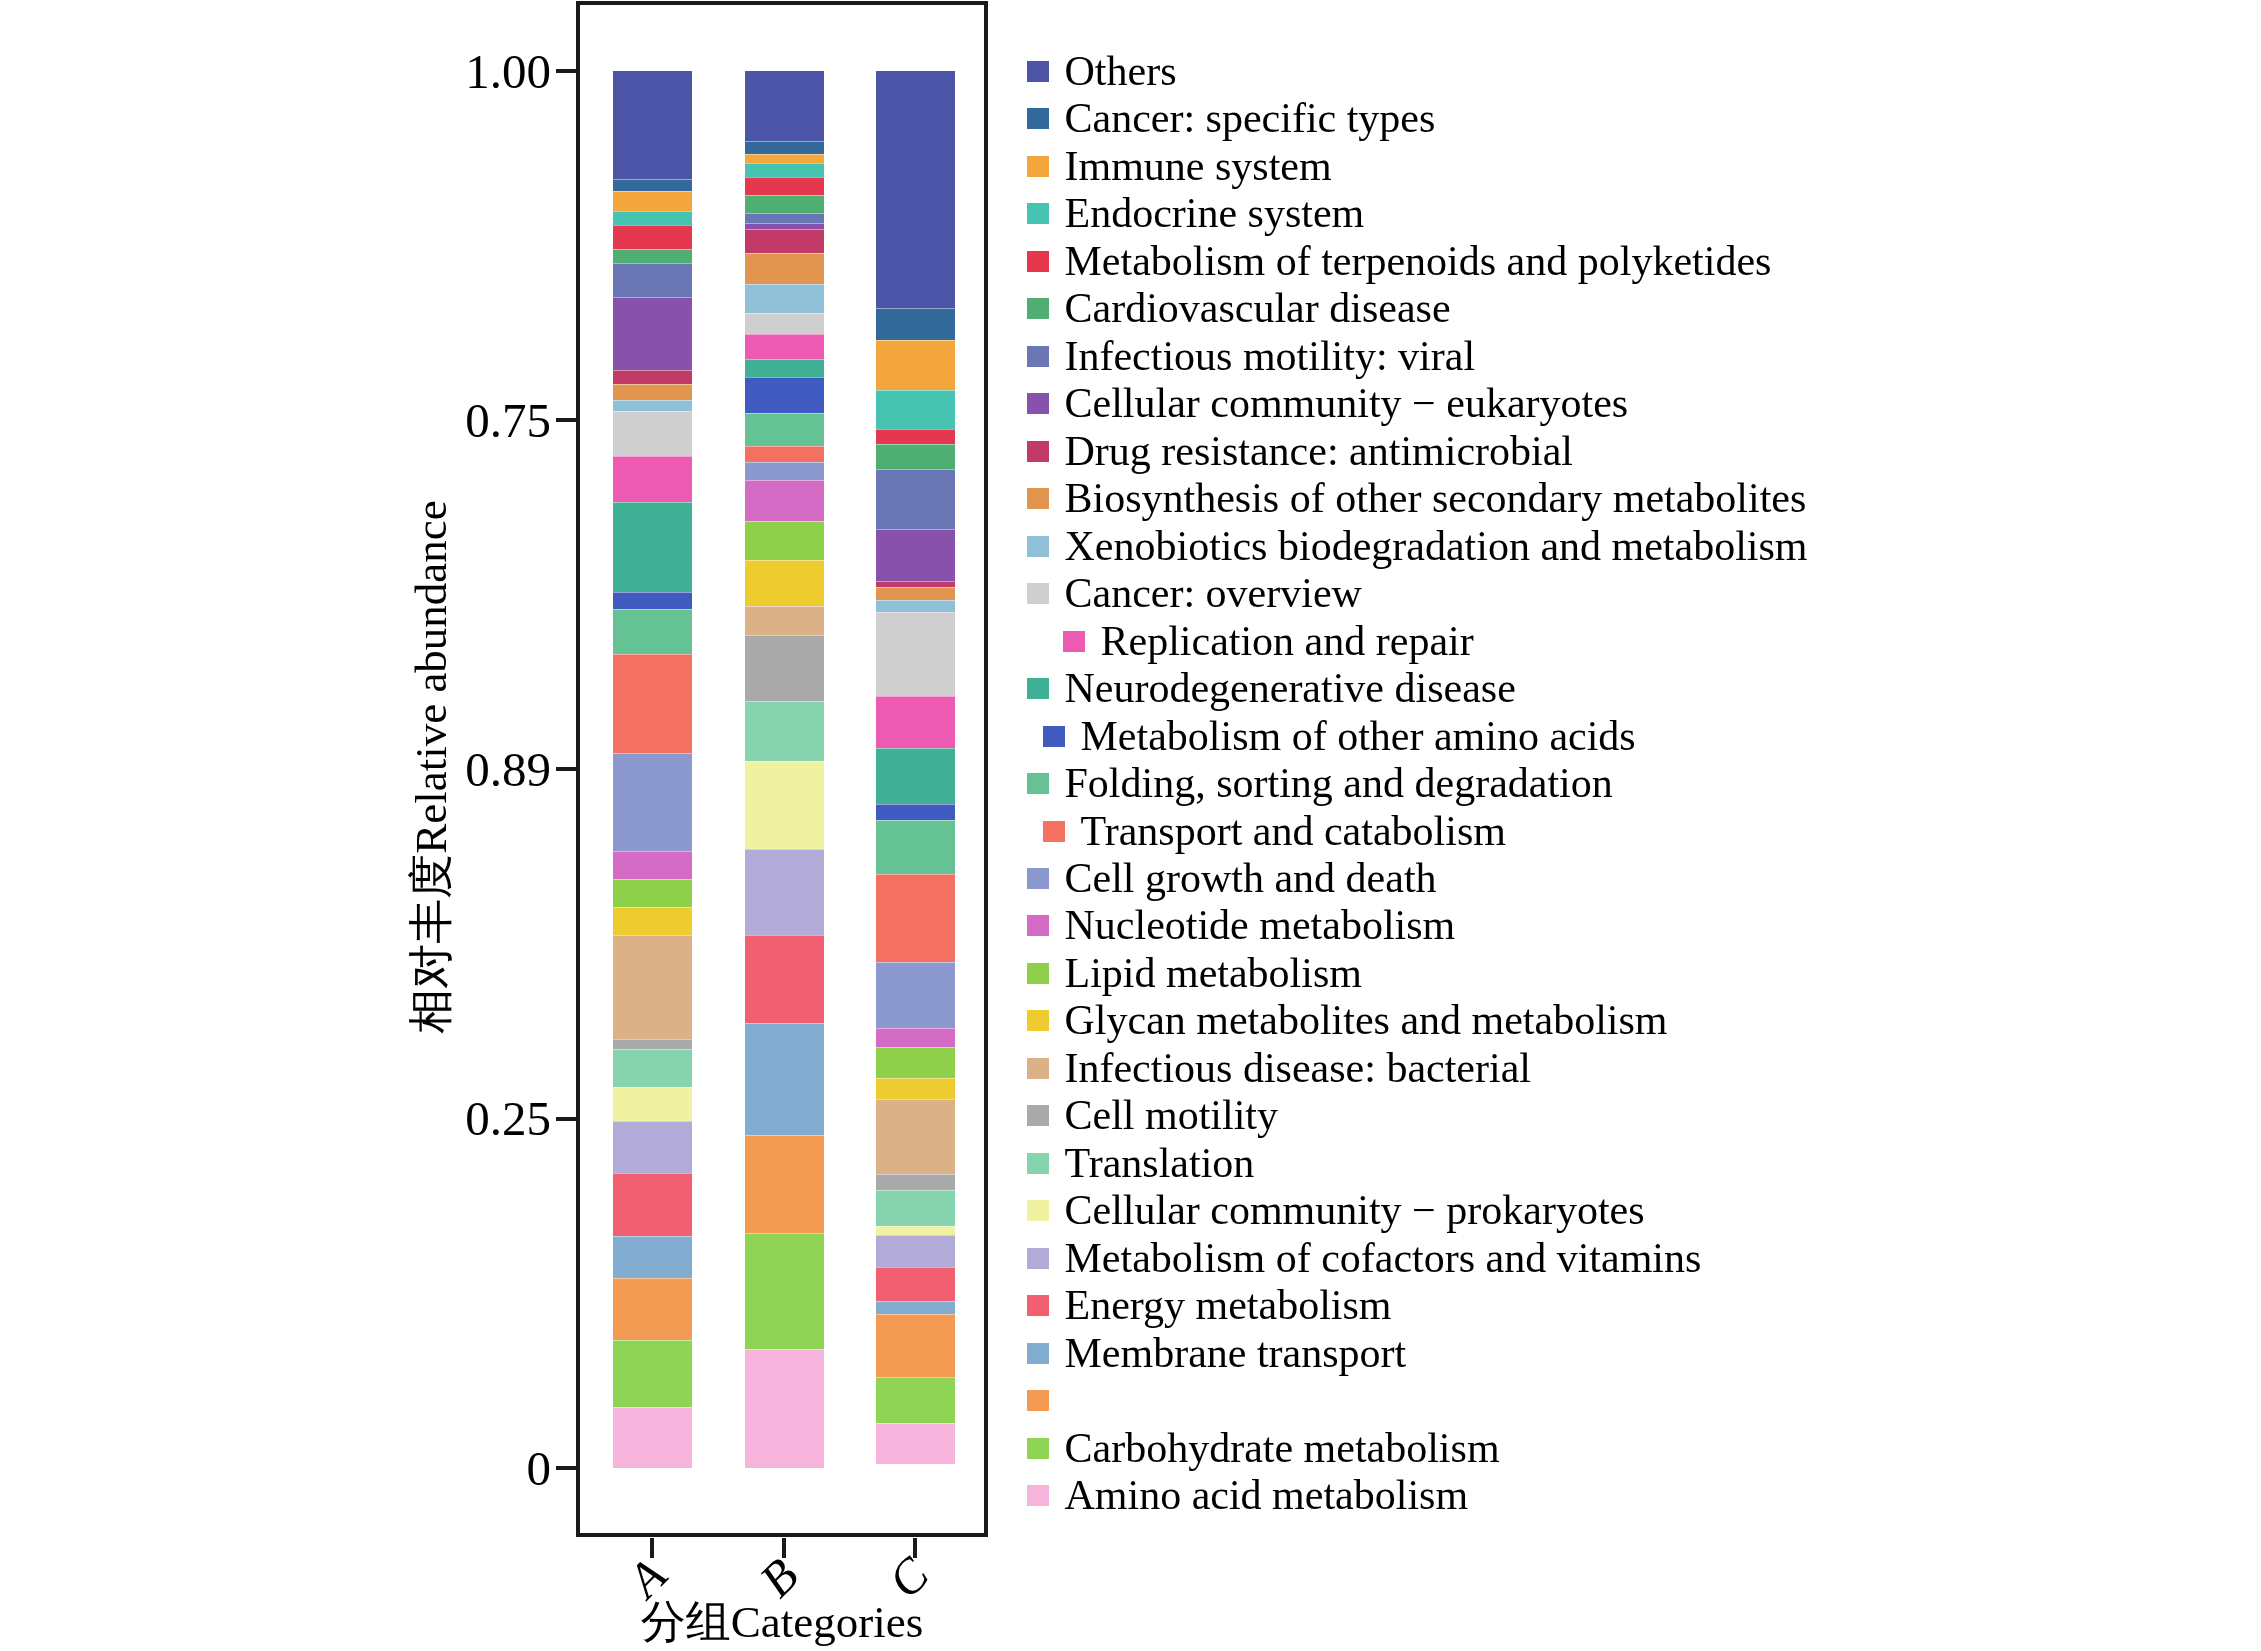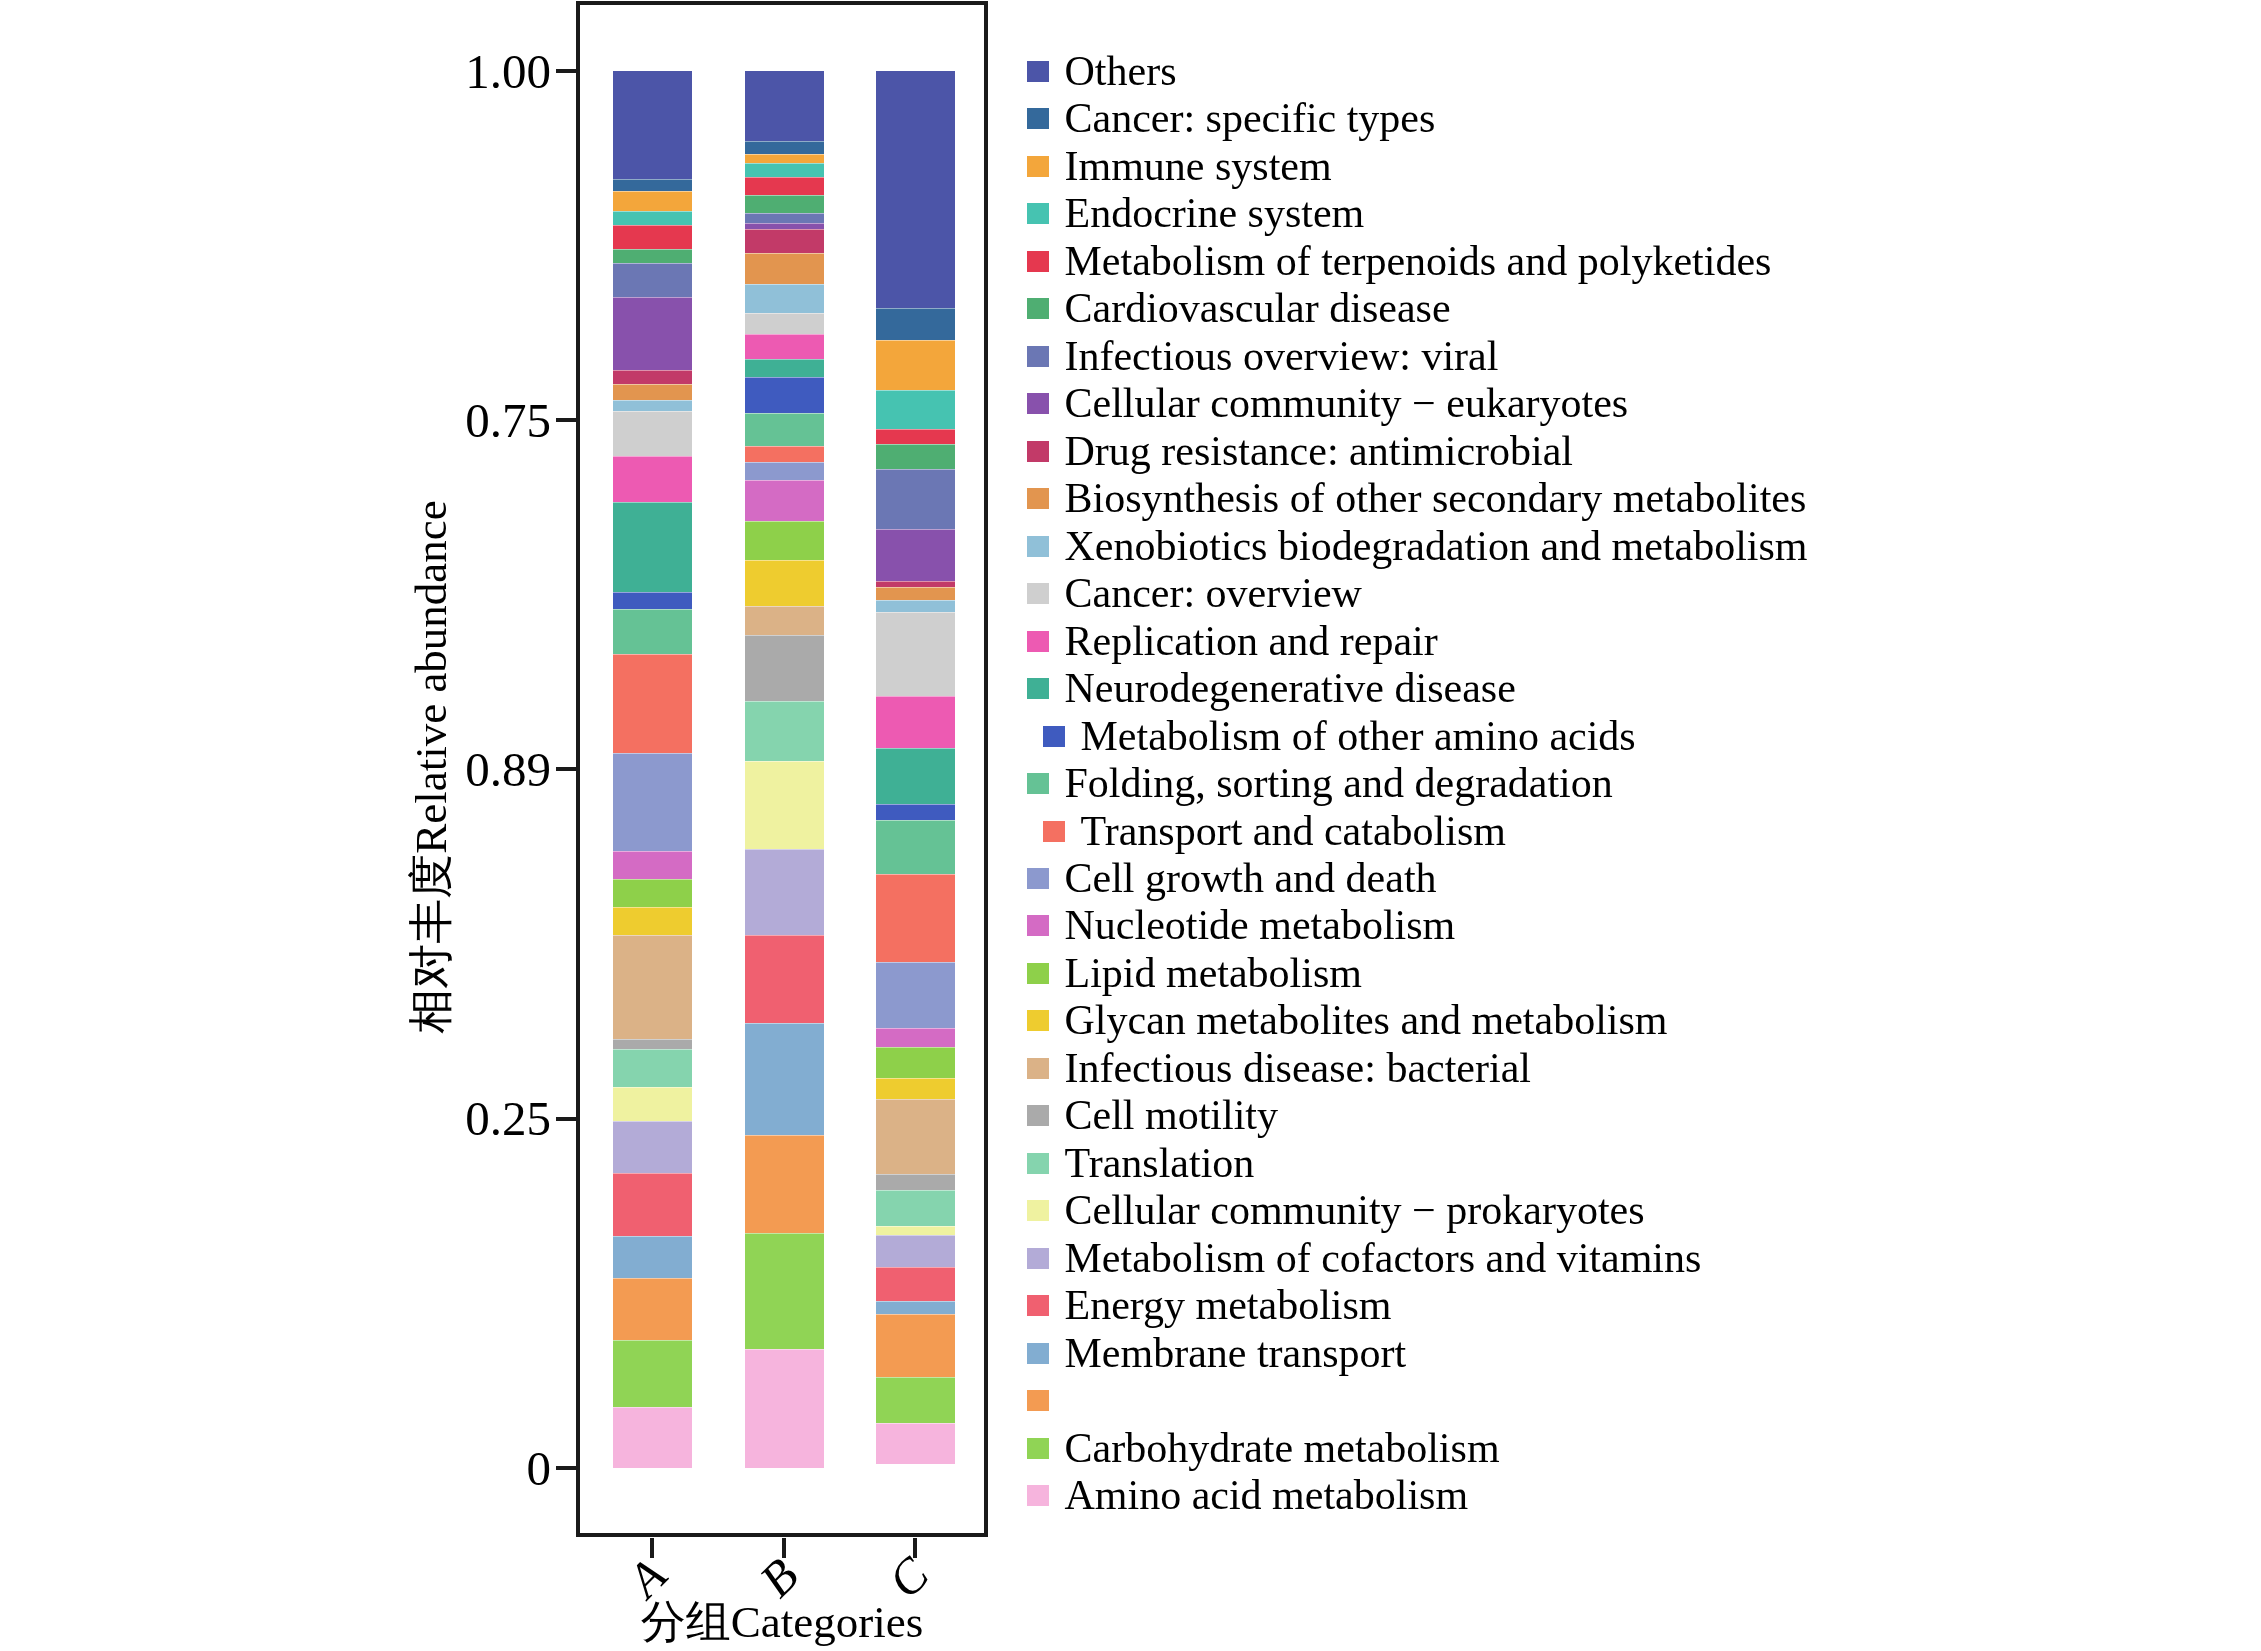--- a/index.html
+++ b/index.html
@@ -254,21 +254,21 @@
       <div class="legend-row" style="top: 190px;">
         <div class="legend-swatch" style="background: rgb(229, 56, 79);"></div>
         <div class="legend-label">Metabolism of terpenoids and polyketides</div>
       </div>
       <div class="legend-row" style="top: 237px;">
         <div class="legend-swatch" style="background: rgb(79, 174, 114);"></div>
         <div class="legend-label">Cardiovascular disease</div>
       </div>
       <div class="legend-row" style="top: 285px;">
         <div class="legend-swatch" style="background: rgb(107, 119, 180);"></div>
-        <div class="legend-label">Infectious overview: viral</div>
+        <div class="legend-label">Infectious motility: viral</div>
       </div>
       <div class="legend-row" style="top: 332px; align-items: center;">
         <div class="legend-swatch" style="background: rgb(136, 81, 172);"></div>
         <div class="legend-label">Cellular community − eukaryotes</div>
       </div>
       <div class="legend-row" style="top: 380px;">
         <div class="legend-swatch" style="background: rgb(194, 58, 104);"></div>
         <div class="legend-label">Drug resistance: antimicrobial</div>
       </div>
       <div class="legend-row" style="top: 427px;">
@@ -276,21 +276,21 @@
         <div class="legend-label">Biosynthesis of other secondary metabolites</div>
       </div>
       <div class="legend-row" style="top: 475px;">
         <div class="legend-swatch" style="background: rgb(144, 192, 216);"></div>
         <div class="legend-label">Xenobiotics biodegradation and metabolism</div>
       </div>
       <div class="legend-row" style="top: 522px;">
         <div class="legend-swatch" style="background: rgb(207, 207, 207);"></div>
         <div class="legend-label">Cancer: overview</div>
       </div>
-      <div class="legend-row" style="top: 570px;">
+      <div class="legend-row" style="top: 570px; margin-left: 36px;">
         <div class="legend-swatch" style="background: rgb(237, 90, 178);"></div>
         <div class="legend-label">Replication and repair</div>
       </div>
       <div class="legend-row" style="top: 617px;">
         <div class="legend-swatch" style="background: rgb(63, 176, 149);"></div>
         <div class="legend-label">Neurodegenerative disease</div>
       </div>
       <div class="legend-row" style="top: 665px; padding-left: 16px;">
         <div class="legend-swatch" style="background: rgb(63, 91, 191);"></div>
         <div class="legend-label">Metabolism of other amino acids</div>

